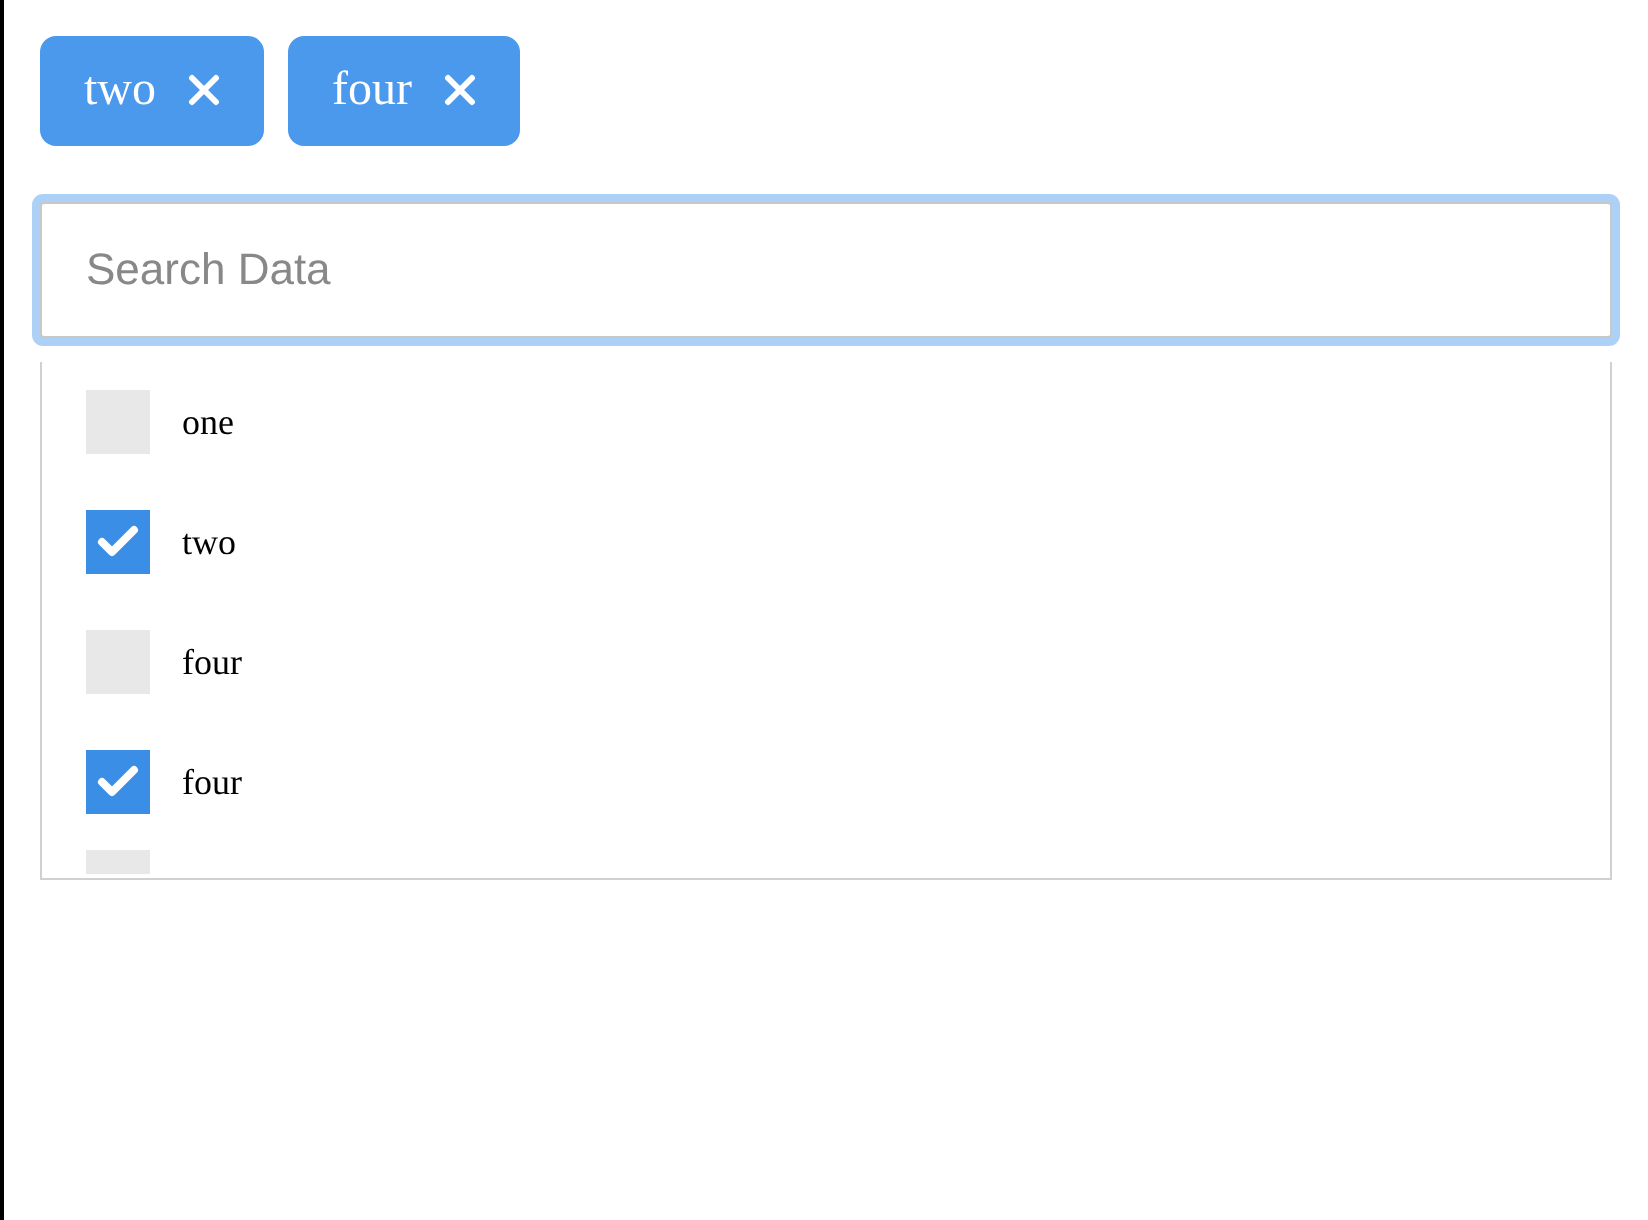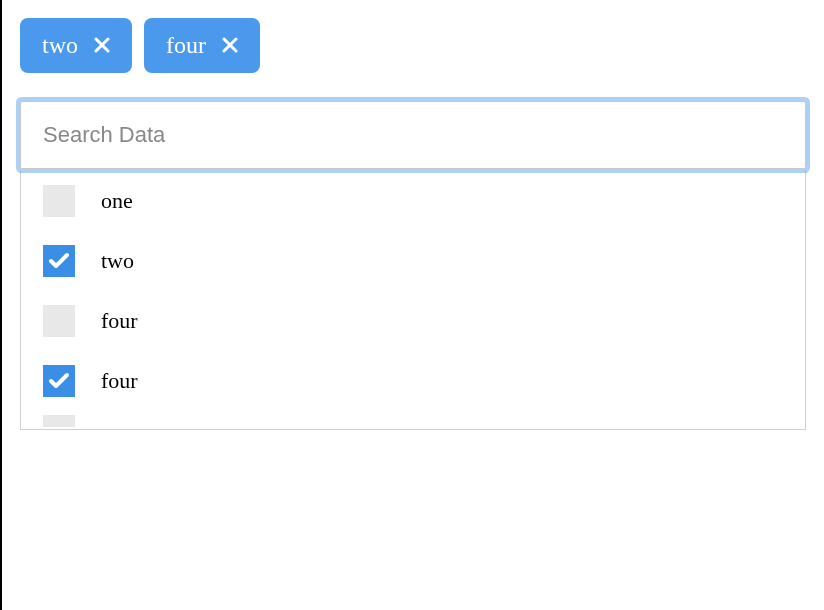--- a/index.html
+++ b/index.html
@@ -32,21 +32,21 @@
       font-family: Georgia, "Times New Roman", serif;
     }
     .tag-close {
       font-size: 22px;
       font-weight: bold;
       cursor: pointer;
       line-height: 1;
     }
     .search-wrapper {
       position: relative;
-      margin-bottom: 2px;
+      margin-bottom: 12px;
     }
     .search-input {
       width: 100%;
       padding: 20px 22px;
       font-size: 22px;
       border: 1px solid #c8c8c8;
       outline: none;
       box-shadow: 0 0 0 4px rgba(74,153,236,0.45);
       border-radius: 2px;
       color: #333;
@@ -57,24 +57,24 @@
     .dropdown {
       border: 1px solid #d0d0d0;
       border-top: none;
       max-height: 300px;
       overflow: hidden;
     }
     .option {
       display: flex;
       align-items: center;
       padding: 14px 22px;
-      gap: 26px;
+      gap: 16px;
       cursor: pointer;
       font-family: Georgia, "Times New Roman", serif;
-      font-size: 22px;
+      font-size: 18px;
       color: #000;
     }
     .checkbox {
       width: 32px;
       height: 32px;
       background: #e8e8e8;
       display: flex;
       align-items: center;
       justify-content: center;
       flex-shrink: 0;

